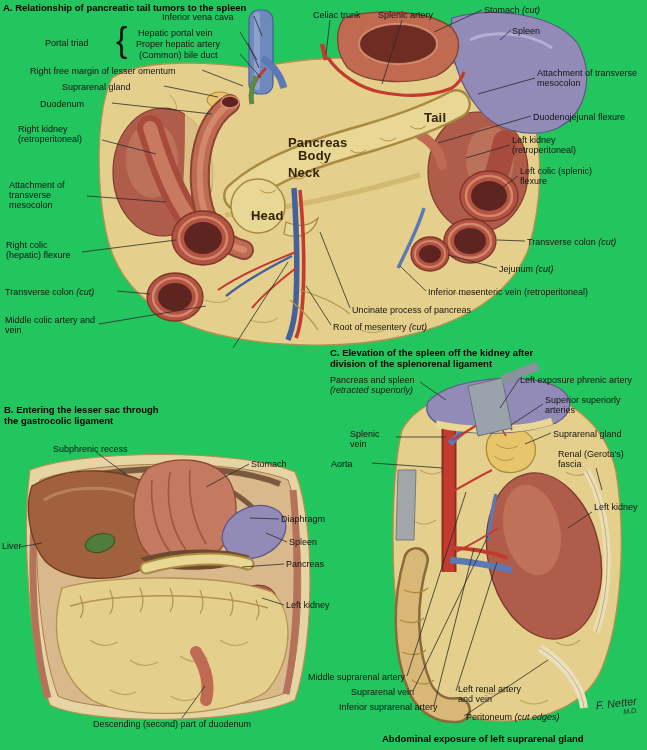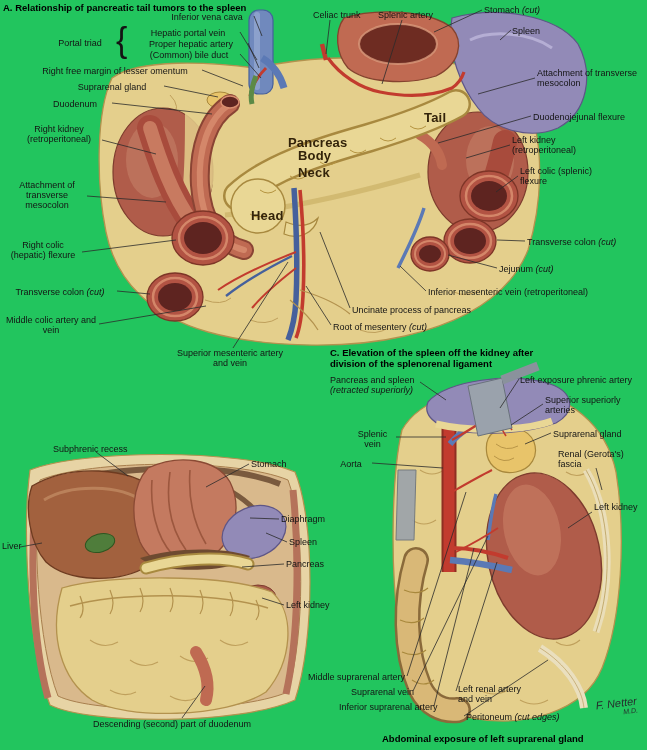--- a/index.html
+++ b/index.html
@@ -1,20 +1,20 @@
 <!DOCTYPE html>
 <html><head>
 <meta charset="utf-8">
 <style>
   html,body{margin:0;padding:0;background:#fff}
   .stage{position:relative;width:647px;height:750px;background:#22c55e;overflow:hidden;
          font-family:Liberation Sans, sans-serif;color:#111}
   .stage svg{position:absolute;left:0;top:0}
   .lbl{position:absolute;font-size:9px;line-height:1.12;color:#141414}
-  .r{text-align:center}
+  .r{text-align:left}
   .c{text-align:center}
   .ttl{font-weight:bold;font-size:9.5px;color:#000;line-height:1.15}
   .i{font-style:italic}
   .org{position:absolute;font-size:13px;font-weight:bold;color:#33230a;letter-spacing:.2px}
   .brace{position:absolute;font-size:34px;line-height:1;color:#141414;transform:scaleY(1.05)}
   .sig{position:absolute;font-style:italic;font-size:11px;color:#26302e;transform:rotate(-7deg);line-height:1}
   .sig small{display:block;font-size:7px;text-align:right}
 </style>
 </head>
 <body>
@@ -233,27 +233,27 @@
 <div class="lbl" style="left:512px;top:26px">Spleen</div>
 <div class="lbl" style="left:537px;top:68px;width:105px">Attachment of transverse mesocolon</div>
 <div class="lbl" style="left:533px;top:112px;width:112px">Duodenojejunal flexure</div>
 <div class="lbl" style="left:512px;top:135px;width:88px">Left kidney (retroperitoneal)</div>
 <div class="lbl" style="left:520px;top:166px;width:92px">Left colic (splenic) flexure</div>
 <div class="lbl" style="left:527px;top:237px;width:115px"><span>Transverse colon </span><span class="i">(cut)</span></div>
 <div class="lbl" style="left:499px;top:264px;width:90px"><span>Jejunum </span><span class="i">(cut)</span></div>
 <div class="lbl" style="left:428px;top:287px;width:215px">Inferior mesenteric vein (retroperitoneal)</div>
 <div class="lbl" style="left:352px;top:305px;width:160px">Uncinate process of pancreas</div>
 <div class="lbl" style="left:333px;top:322px;width:140px"><span>Root of mesentery </span><span class="i">(cut)</span></div>
-<div class="lbl c" style="left:170px;top:348px;width:120px">Superior mesenteric artery and vein</div>
 <span class="org" style="left:288px;top:135px">Pancreas</span>
 <span class="org" style="left:298px;top:148px">Body</span>
 <span class="org" style="left:424px;top:110px">Tail</span>
-<span class="org" style="left:298px;top:165px">Neck</span>
+<span class="org" style="left:288px;top:165px">Neck</span>
 <span class="org" style="left:251px;top:208px">Head</span>
 
+<div class="lbl ttl" style="left:4px;top:405px;width:168px">B. Entering the lesser sac through the gastrocolic ligament</div>
 <div class="lbl" style="left:53px;top:444px">Subphrenic recess</div>
 <div class="lbl" style="left:251px;top:459px">Stomach</div>
 <div class="lbl" style="left:2px;top:541px">Liver</div>
 <div class="lbl" style="left:281px;top:514px">Diaphragm</div>
 <div class="lbl" style="left:289px;top:537px">Spleen</div>
 <div class="lbl" style="left:286px;top:559px">Pancreas</div>
 <div class="lbl" style="left:286px;top:600px">Left kidney</div>
 <div class="lbl" style="left:93px;top:719px;width:200px">Descending (second) part of duodenum</div>
 
 <div class="lbl" style="left:330px;top:375px;width:100px"><span>Pancreas and spleen</span><br><span class="i">(retracted superiorly)</span></div>

